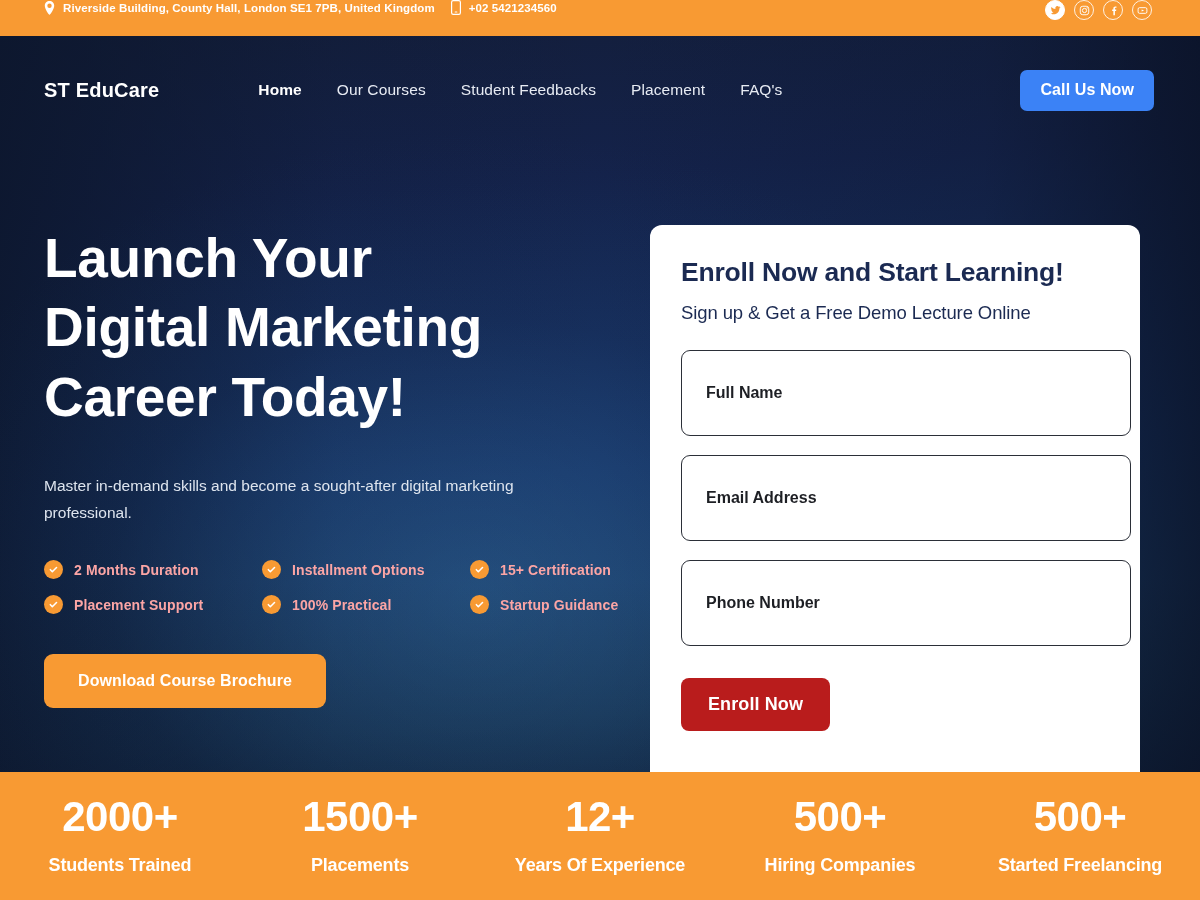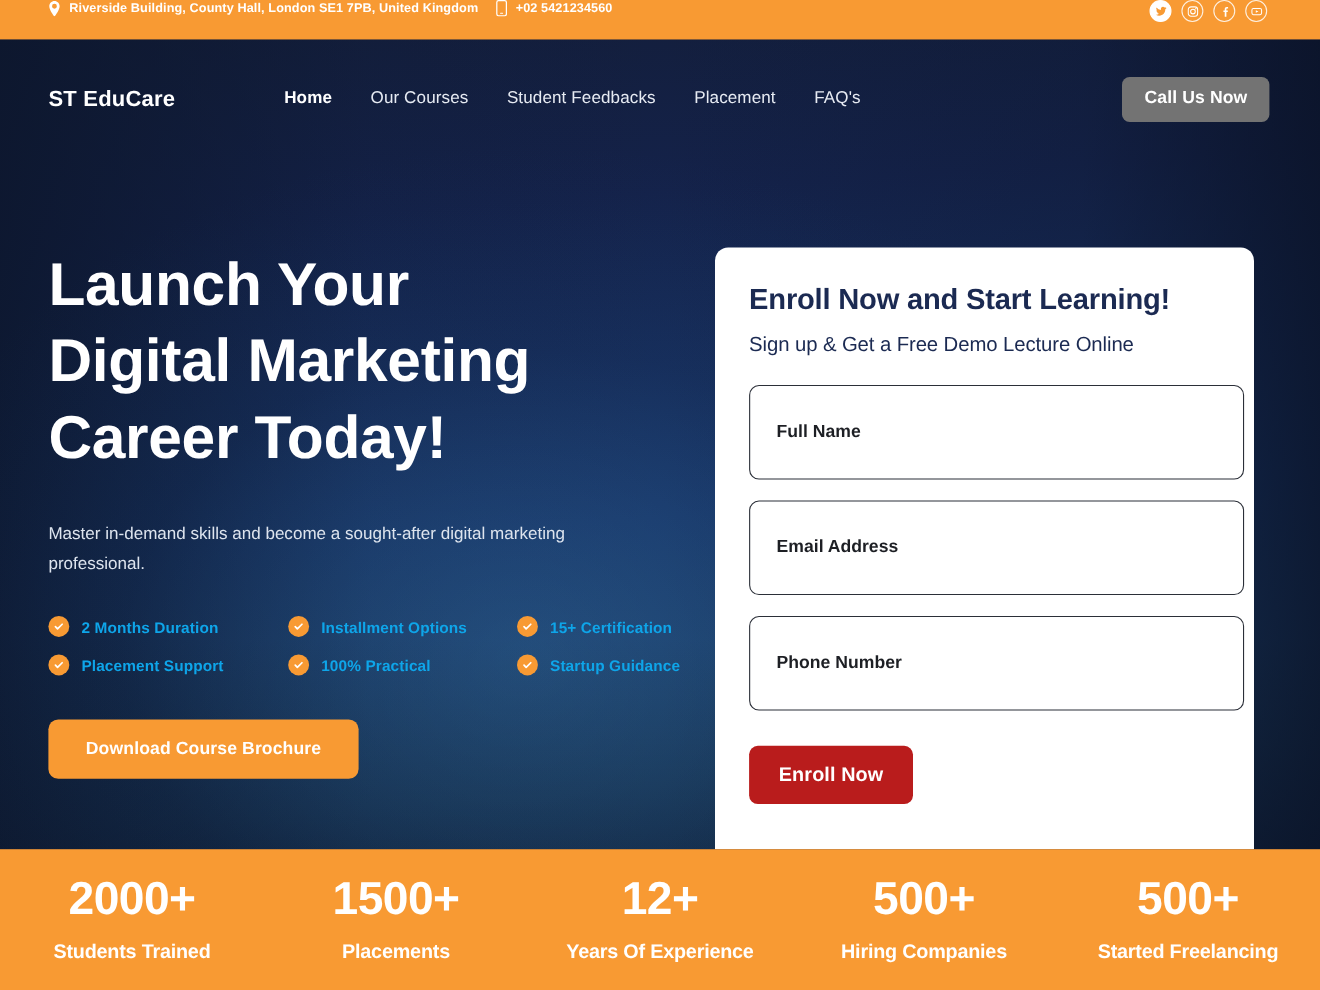--- a/index.html
+++ b/index.html
@@ -74,21 +74,21 @@
     display:flex; align-items:center; gap:35px;
     margin-left:99px;
   }
   .nav-link {
     color:#e7ebf3; font-size:15.5px; font-weight:400;
     white-space:nowrap; letter-spacing:.1px;
   }
   .nav-link.active { color:#ffffff; font-weight:700; }
   .call-btn {
     margin-left:auto; margin-right:46px;
-    background:#737373; color:#ffffff;
+    background:#3b82f6; color:#ffffff;
     font-size:16px; font-weight:700;
     padding:11px 20px 12px; border-radius:7px;
     border:none; white-space:nowrap; letter-spacing:.1px;
   }
 
   
   .hero-left {
     position:absolute; left:44px; top:188px; width:600px;
   }
   .headline {
@@ -106,21 +106,21 @@
     row-gap:16px; column-gap:0;
   }
   .feat { display:flex; align-items:center; gap:11px; }
   .check {
     width:19px; height:19px; border-radius:50%;
     background:#f89a33; flex:0 0 19px;
     display:flex; align-items:center; justify-content:center;
   }
   .check svg { display:block; }
   .feat-label {
-    color:#0ea5e9; font-size:14px; font-weight:700;
+    color:#fca5a5; font-size:14px; font-weight:700;
     white-space:nowrap; letter-spacing:.1px;
   }
   .brochure-btn {
     margin-top:40px;
     background:#f89a33; color:#ffffff;
     font-size:16px; font-weight:700;
     padding:18px 34px; border-radius:9px; border:none;
     letter-spacing:.1px;
   }
 

